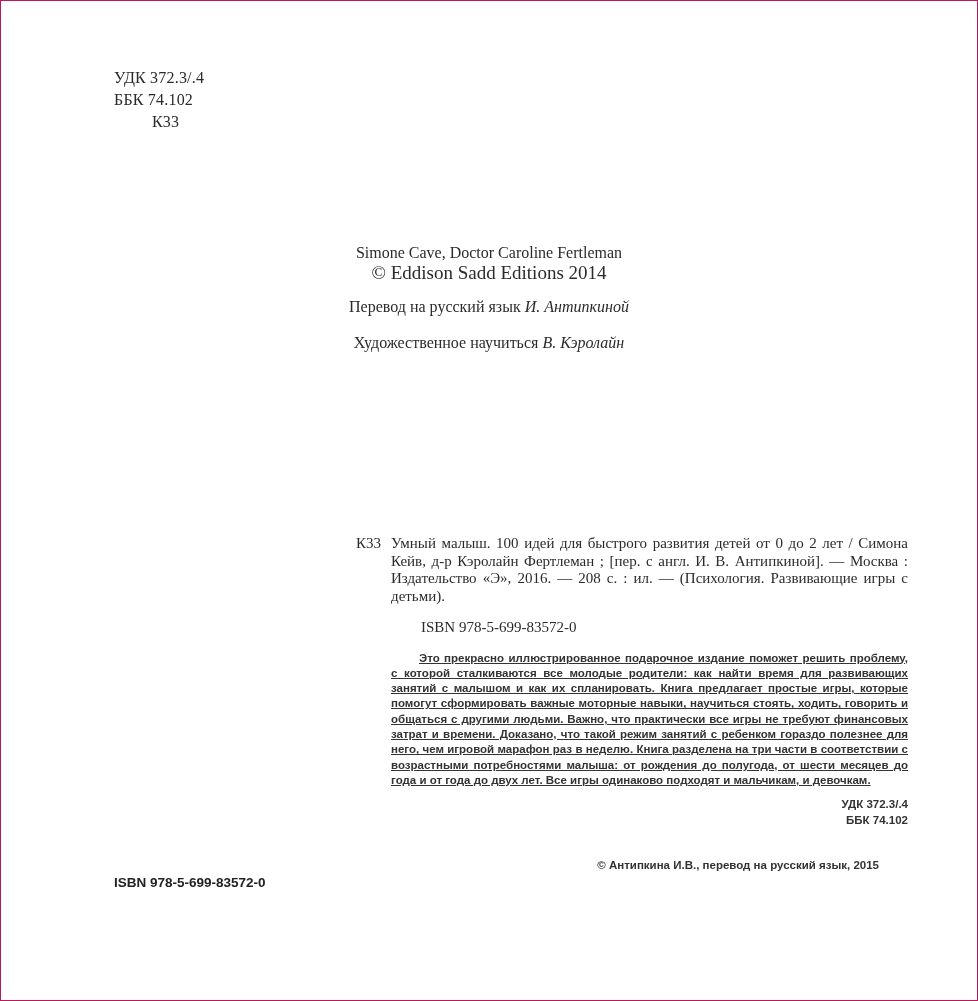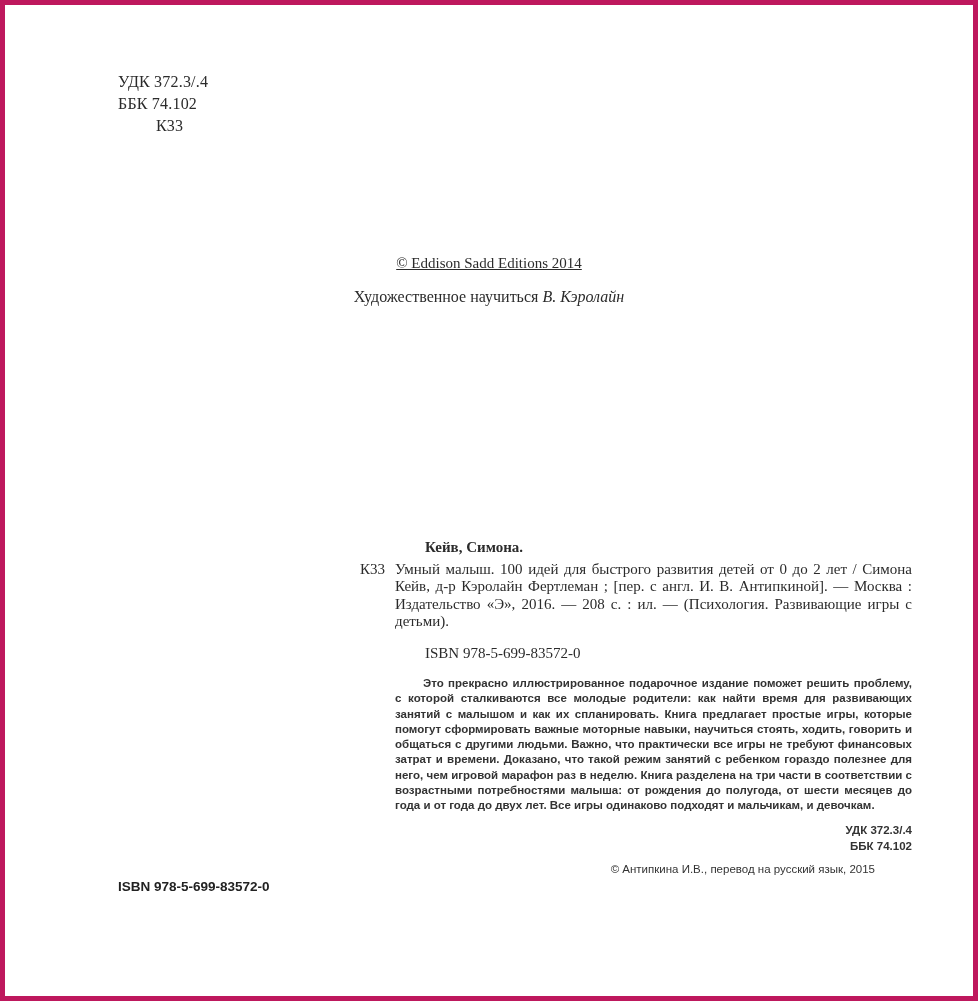--- a/index.html
+++ b/index.html
@@ -6,38 +6,38 @@
   html, body { background: #fff; }
   body {
     width: 978px; height: 1001px;
     font-family: "Liberation Serif", serif;
     color: #2b2b2b;
   }
   .page {
     position: relative;
     width: 978px; height: 1001px;
     background: #ffffff;
-    border: 5px solid #be185d;
+    border: 1px solid #be185d;
     overflow: hidden;
   }
 
   
   .top-codes {
     position: absolute; left: 113px; top: 66px;
     font-size: 16px; line-height: 22px;
     letter-spacing: 0.2px;
   }
   .k-sign { padding-left: 38px; }
 
   
   .original-block {
     position: absolute; left: 0; top: 241px; width: 100%;
     text-align: center; font-size: 16px; line-height: 22px;
   }
-  .orig-copyright { margin-top: 8px; font-size: 15px; line-height: 18px; text-decoration: underline; }
+  .orig-copyright { margin-top: 0; font-size: 19px; line-height: 18px; }
   .credit-line { margin-top: 14px; }
   .italic { font-style: italic; }
 
   
   .catalog {
     position: absolute; left: 355px; top: 534px; width: 552px;
     font-size: 15px; line-height: 17.5px;
   }
   .catalog-author { font-weight: bold; margin-left: 65px; margin-bottom: 4px; }
   .catalog-entry { position: relative; }
@@ -45,20 +45,21 @@
   .catalog-desc { margin-left: 35px; text-align: justify; }
   .catalog-isbn { margin-left: 65px; margin-top: 14px; }
 
   .annotation {
     margin-left: 35px; margin-top: 14px;
     text-align: justify; text-indent: 28px;
     font-family: "Liberation Sans", sans-serif;
     font-weight: bold;
     font-size: 11.5px; line-height: 15.3px;
     color: #333;
+    text-decoration: underline;
   }
 
   .bottom-codes {
     margin-top: 8px; text-align: right;
     font-family: "Liberation Sans", sans-serif;
     font-weight: bold;
     font-size: 11.5px; line-height: 16px;
     color: #333;
   }
 
@@ -66,46 +67,50 @@
   .footer-isbn {
     position: absolute; left: 113px; top: 874px;
     font-family: "Liberation Sans", sans-serif;
     font-weight: bold; font-size: 13.5px;
     color: #222;
   }
   .footer-copyrights {
     position: absolute; right: 98px; top: 856px;
     text-align: right;
     font-family: "Liberation Sans", sans-serif;
-    font-weight: normal; font-size: 11.5px; line-height: 17px;
+    font-weight: bold; font-size: 11.5px; line-height: 17px;
     color: #333;
     margin-left: 16px;
   }
 </style>
 </head>
 <body>
 
 <div class="page">
 
   <div class="top-codes">
     <div class="code-line">УДК 372.3/.4</div>
     <div class="code-line">ББК 74.102</div>
     <div class="code-line k-sign">К33</div>
   </div>
 
   <div class="original-block">
+    <div class="orig-authors">Simone Cave, Doctor Caroline Fertleman</div>
     <div class="orig-copyright">© Eddison Sadd Editions 2014</div>
+    <div class="credit-line">
+      <span>Перевод на русский язык</span>
+      <span class="italic">И. Антипкиной</span>
+    </div>
     <div class="credit-line">
       <span>Художественное научиться</span>
       <span class="italic">В. Кэролайн</span>
     </div>
   </div>
 
   <div class="catalog">
-    <div class="catalog-author">Кейв, Симона.</div>
     <div class="catalog-entry">
       <span class="catalog-index">К33</span>
       <p class="catalog-desc">Умный малыш. 100 идей для быстрого развития детей от 0 до 2 лет / Симона Кейв, д-р Кэролайн Фертлеман ; [пер. с англ. И. В. Антипкиной]. — Москва : Издательство «Э», 2016. — 208 с. : ил. — (Психология. Развивающие игры с детьми).</p>
     </div>
     <div class="catalog-isbn">ISBN 978-5-699-83572-0</div>
     <p class="annotation">Это прекрасно иллюстрированное подарочное издание поможет решить проблему, с которой сталкиваются все молодые родители: как найти время для развивающих занятий с малышом и как их спланировать. Книга предлагает простые игры, которые помогут сформировать важные моторные навыки, научиться стоять, ходить, говорить и общаться с другими людьми. Важно, что практически все игры не требуют финансовых затрат и времени. Доказано, что такой режим занятий с ребенком гораздо полезнее для него, чем игровой марафон раз в неделю. Книга разделена на три части в соответствии с возрастными потребностями малыша: от рождения до полугода, от шести месяцев до года и от года до двух лет. Все игры одинаково подходят и мальчикам, и девочкам.</p>
     <div class="bottom-codes">
       <div>УДК 372.3/.4</div>
       <div>ББК 74.102</div>
     </div>

